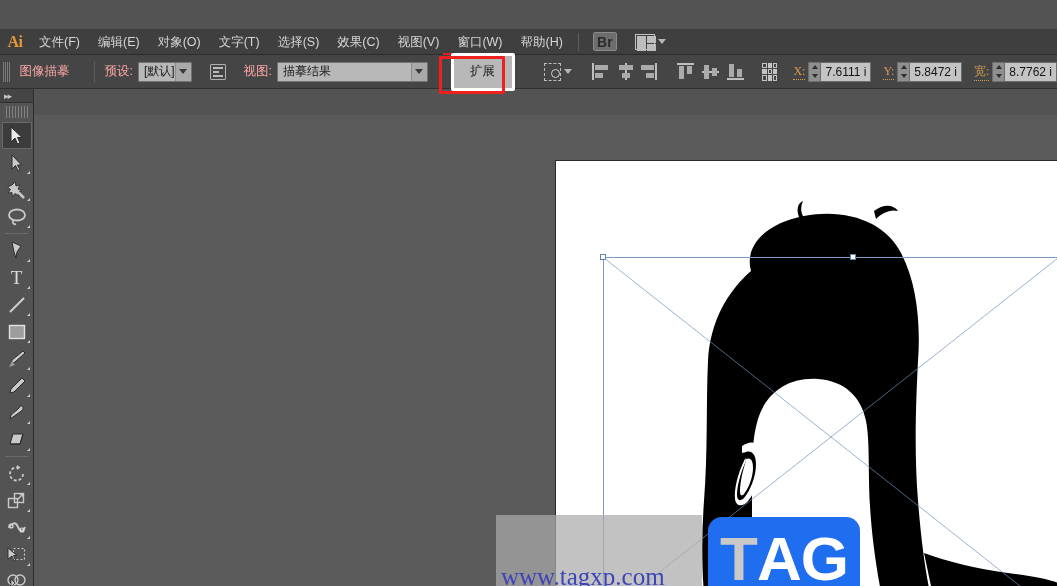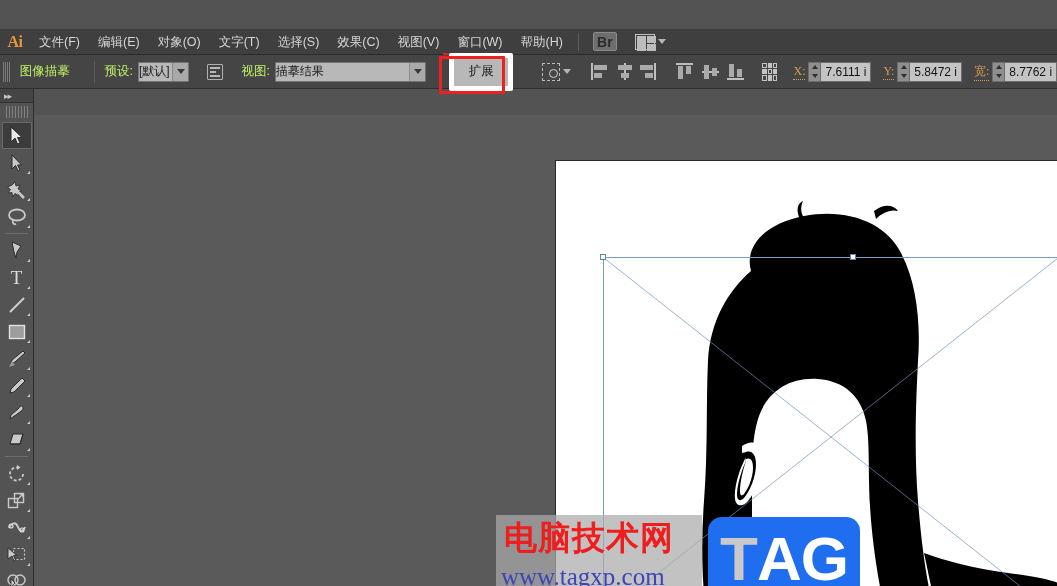--- a/index.html
+++ b/index.html
@@ -52,45 +52,45 @@
   .controlbar {
     position:absolute; left:0; top:26px; width:1057px; height:34px;
     background:#454545; border-bottom:1px solid #2e2e2e;
     display:flex; align-items:center;
   }
   .grip {
     width:9px; height:20px; margin-left:3px; margin-right:5px;
     background-image:repeating-linear-gradient(to right,#8d8d8d 0 1px,transparent 1px 2px);
     background-size:2px 100%; opacity:.75;
   }
-  .cb-label { font-size:12.5px; color:#bef264; white-space:nowrap; }
+  .cb-label { font-size:12.5px; color:#fca5a5; white-space:nowrap; }
   .cb-sep { width:1px; height:22px; background:#5c5c5c; margin:0 10px; }
 
   .combo {
     height:20px; background:#b8b8b8; border:1px solid #737373; border-radius:1px;
     display:flex; align-items:center; color:#1a1a1a; font-size:12px;
-    position:relative;
+    padding-left:5px; position:relative;
   }
   .combo .txt { flex:1; white-space:nowrap; overflow:hidden; }
   .combo .arw {
     width:16px; height:100%; background:#a9a9a9; border-left:1px solid #8c8c8c;
     display:flex; align-items:center; justify-content:center;
   }
   .combo .arw i { width:0;height:0;border-left:4px solid transparent;border-right:4px solid transparent;border-top:5px solid #3a3a3a; }
 
   .panel-ico {
     width:18px; height:16px; border:1px solid #b0b0b0; border-radius:1px;
     display:flex; flex-direction:column; justify-content:center; gap:2px; padding:2px 2px;
     cursor:pointer;
   }
   .panel-ico span { display:block; height:2px; background:#b9b9b9; }
   .panel-ico span.s { width:60%; }
 
   .expand-btn {
-    height:38px; min-width:64px; background:#b8b8b8; border:5px solid #ffffff;
+    height:38px; min-width:64px; background:#b8b8b8; border:3px solid #ffffff;
     border-radius:2px; color:#1c1c1c; font-size:12.5px;
     display:flex; align-items:center; justify-content:center; cursor:pointer;
   }
   .redbox {
     position:absolute; left:439px; top:27px; width:66px; height:38px;
     border:3px solid #ef2020; border-radius:1px; pointer-events:none; z-index:40;
   }
 
   .align-ico { width:18px; height:17px; position:relative; cursor:pointer; opacity:.92; }
   .align-ico .bar { position:absolute; background:#c9c9c9; }
@@ -383,21 +383,20 @@
       </svg>
 
       <div class="selbox">
         <div class="handle" style="left:-4px; top:-4px;"></div>
         <div class="handle" style="left:246px; top:-4px;"></div>
       </div>
     </div>
 
     <div class="wm-main">
       <div class="wm-bar"></div>
-      <div class="wm-cn">电脑技术网</div>
       <div class="wm-url">www.tagxp.com</div>
       <div class="wm-tag">
         <span class="dim">T</span>
           <span>A</span>
           <span>G</span>
       </div>
     </div>
 
   </div>
 

